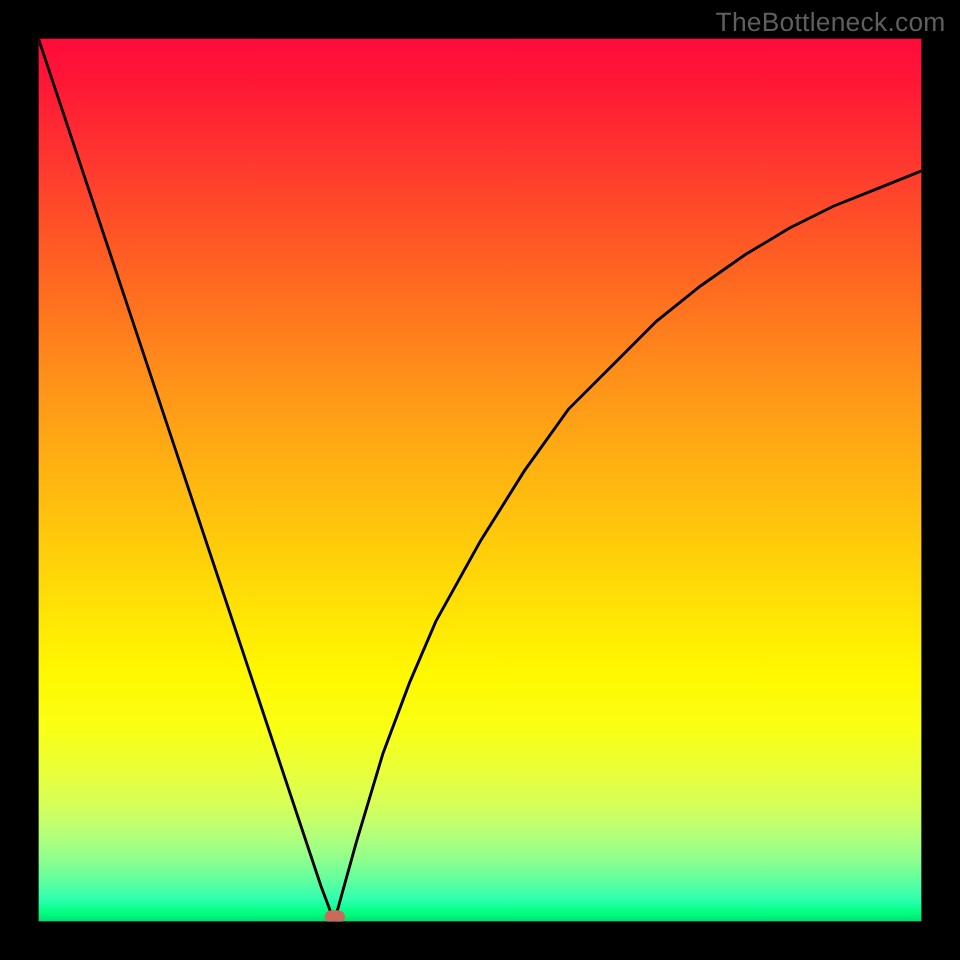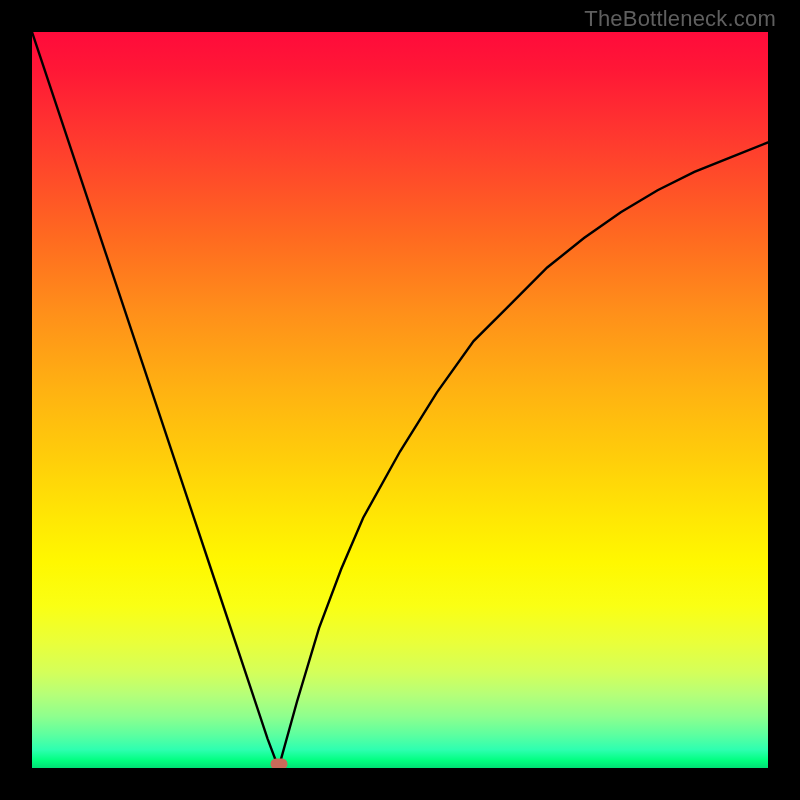--- a/index.html
+++ b/index.html
@@ -45,21 +45,21 @@
       #8eff8e 93%,
       #5cffa0 95.5%,
       #2effb0 97.5%,
       #00ff7f 99%,
       #00e074 100%
     );
   }
   .watermark {
     position: absolute;
     top: 6px;
-    right: 24px;
+    right: 12px;
     color: #5f5f5f;
     font-size: 22px;
     font-weight: 500;
     letter-spacing: 0.2px;
     user-select: none;
   }
   svg.curve {
     position: absolute;
     inset: 0;
     width: 100%;

